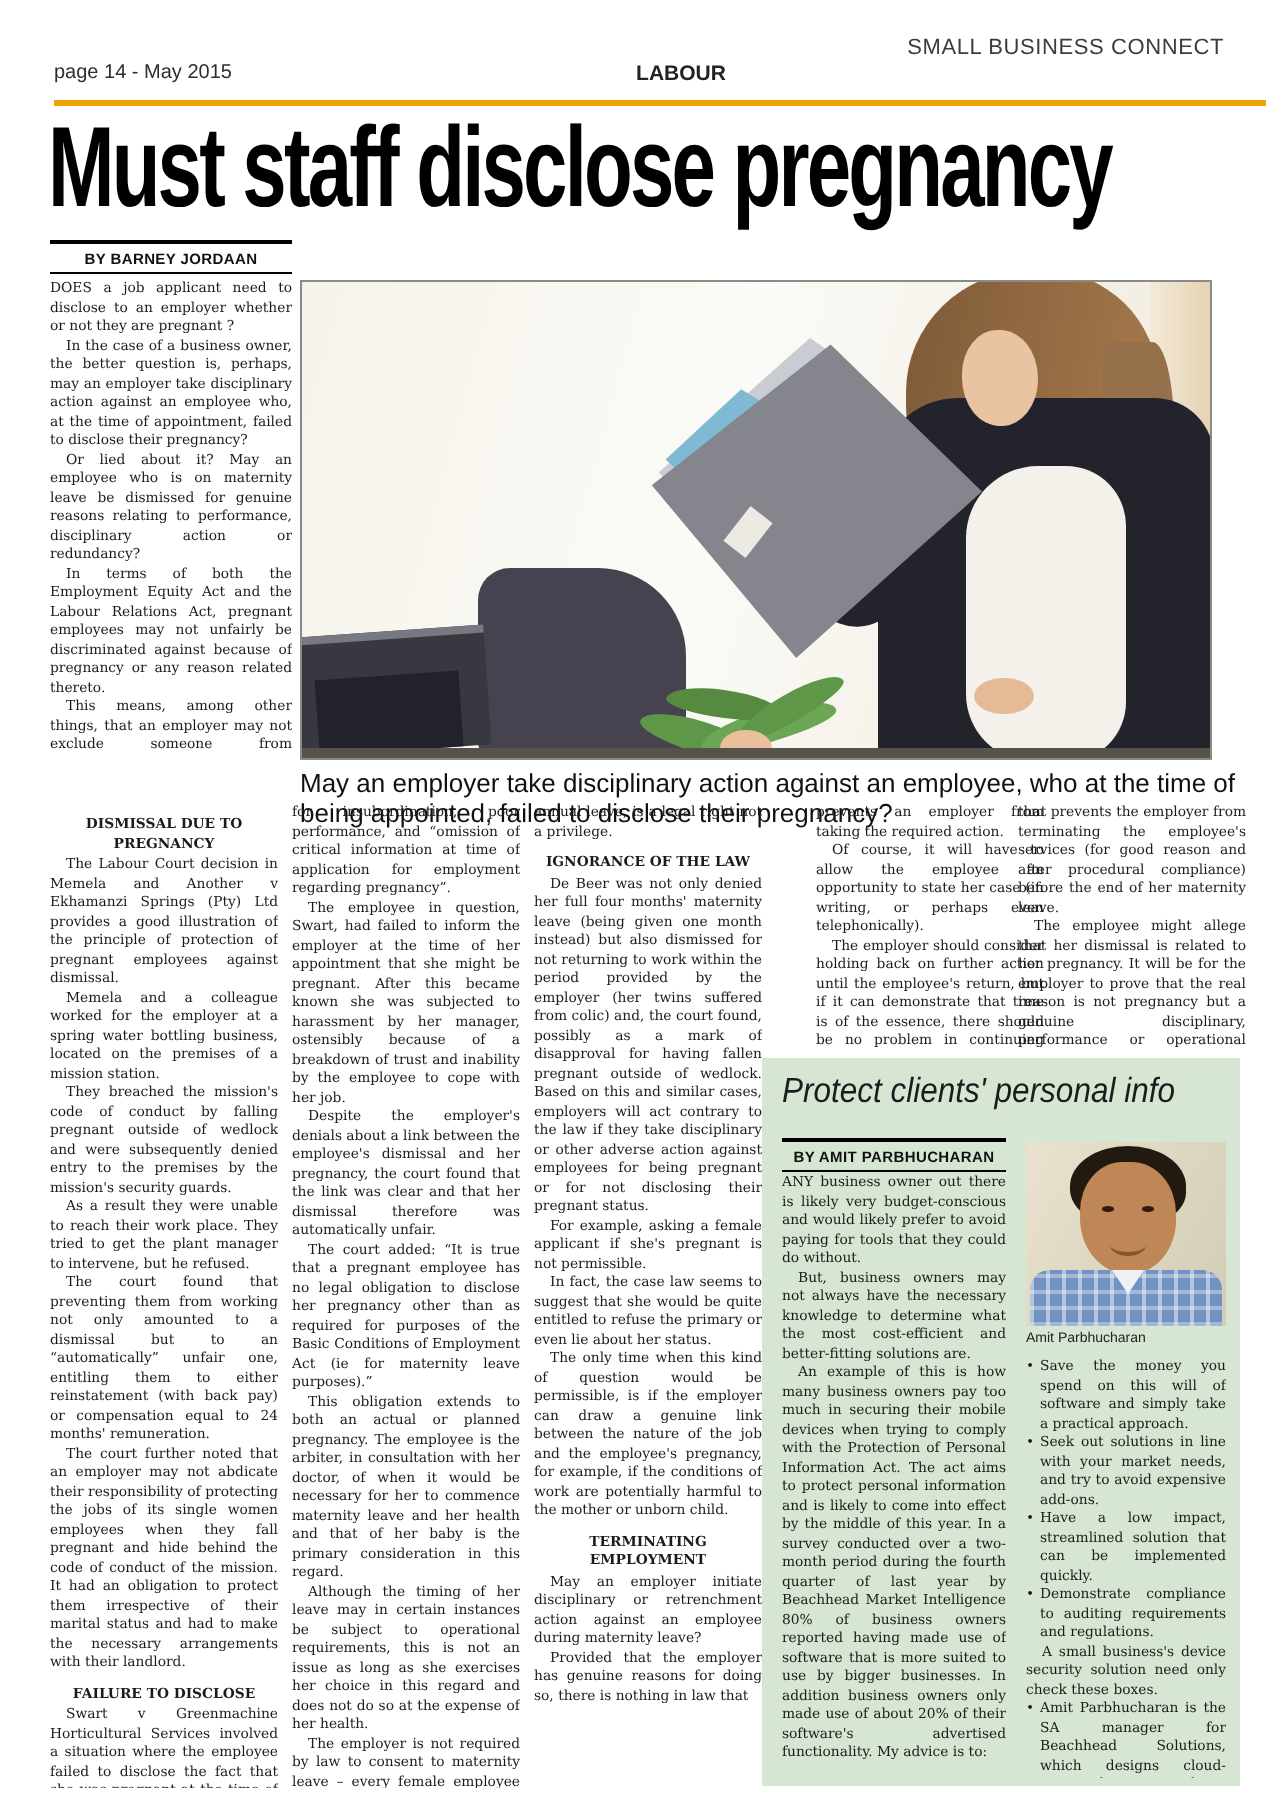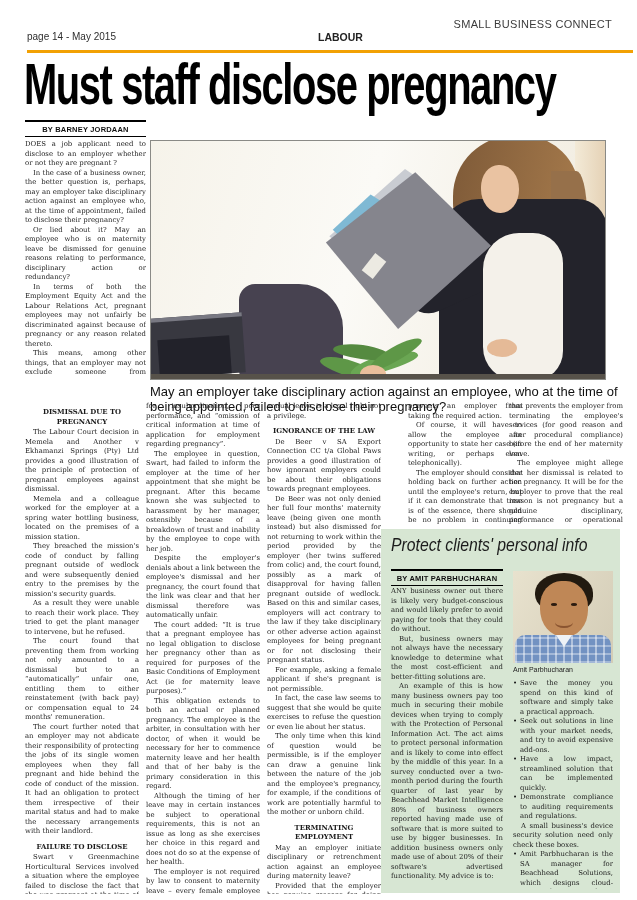--- a/index.html
+++ b/index.html
@@ -169,24 +169,23 @@
     <p class="blk para">The employee in question, Swart, had failed to inform the employer at the time of her appointment that she might be pregnant. After this became known she was subjected to harassment by her manager, ostensibly because of a breakdown of trust and inability by the employee to cope with her job.</p>
     <p class="blk para">Despite the employer's denials about a link between the employee's dismissal and her pregnancy, the court found that the link was clear and that her dismissal therefore was automatically unfair.</p>
     <p class="blk para">The court added: “It is true that a pregnant employee has no legal obligation to disclose her pregnancy other than as required for purposes of the Basic Conditions of Employment Act (ie for maternity leave purposes).”</p>
     <p class="blk para">This obligation extends to both an actual or planned pregnancy. The employee is the arbiter, in consultation with her doctor, of when it would be necessary for her to commence maternity leave and her health and that of her baby is the primary consideration in this regard.</p>
     <p class="blk para">Although the timing of her leave may in certain instances be subject to operational requirements, this is not an issue as long as she exercises her choice in this regard and does not do so at the expense of her health.</p>
     <p class="blk para">The employer is not required by law to consent to maternity leave – every female employee has a statutory entitlement of four months unpaid leave under the act. Maternity leave, like</p>
   </div>
 <div class="abs textcol colb c3">
     <p class="blk cont">annual leave, is a legal right not a privilege.</p>
     <p class="blk heading">IGNORANCE OF THE LAW</p>
-    <p class="blk para">De Beer v SA Export Connection CC t/a Global Paws provides a good illustration of how ignorant employers could be about their obligations towards pregnant employees.</p>
     <p class="blk para">De Beer was not only denied her full four months' maternity leave (being given one month instead) but also dismissed for not returning to work within the period provided by the employer (her twins suffered from colic) and, the court found, possibly as a mark of disapproval for having fallen pregnant outside of wedlock. Based on this and similar cases, employers will act contrary to the law if they take disciplinary or other adverse action against employees for being pregnant or for not disclosing their pregnant status.</p>
     <p class="blk para">For example, asking a female applicant if she's pregnant is not permissible.</p>
-    <p class="blk para">In fact, the case law seems to suggest that she would be quite exercises to refuse the question or even lie about her status.</p>
+    <p class="blk para">In fact, the case law seems to suggest that she would be quite entitled to refuse the primary or even lie about her status.</p>
     <p class="blk para">The only time when this kind of question would be permissible, is if the employer can draw a genuine link between the nature of the job and the employee's pregnancy, for example, if the conditions of work are potentially harmful to the mother or unborn child.</p>
     <p class="blk heading">TERMINATING EMPLOYMENT</p>
     <p class="blk para">May an employer initiate disciplinary or retrenchment action against an employee during maternity leave?</p>
     <p class="blk para">Provided that the employer has genuine reasons for doing so, there is nothing in law that</p>
   </div>
 <div class="abs textcol colb c4">
     <p class="blk cont">prevents an employer from taking the required action.</p>
     <p class="blk para">Of course, it will have to allow the employee an opportunity to state her case (in writing, or perhaps even telephonically).</p>
     <p class="blk para">The employer should consider holding back on further action until the employee's return, but if it can demonstrate that time is of the essence, there should be no problem in continuing with any processes.</p>
   </div>
@@ -207,20 +206,20 @@
     <div class="am-hair"></div>
     <div class="am-face"></div>
     <div class="am-eye l"></div>
     <div class="am-eye r"></div>
     <div class="am-smile"></div>
     <div class="am-shirt"></div>
     <div class="am-collar"></div>
   </div>
   <div class="abs sb-photo-caption">Amit Parbhucharan</div>
   <div class="abs textcol sb-right">
-      <p class="blk bullet">Save the money you spend on this kind of software and simply take a practical approach.</p>
+      <p class="blk bullet">Save the money you spend on this will of software and simply take a practical approach.</p>
       <p class="blk bullet">Seek out solutions in line with your market needs, and try to avoid expensive add-ons.</p>
       <p class="blk bullet">Have a low impact, streamlined solution that can be implemented quickly.</p>
       <p class="blk bullet">Demonstrate compliance to auditing requirements and regulations.</p>
       <p class="blk para">A small business's device security solution need only check these boxes.</p>
       <p class="blk bullet">Amit Parbhucharan is the SA manager for Beachhead Solutions, which designs cloud-managed security tools.</p>
     </div>
 </div>
 
 </body></html>

